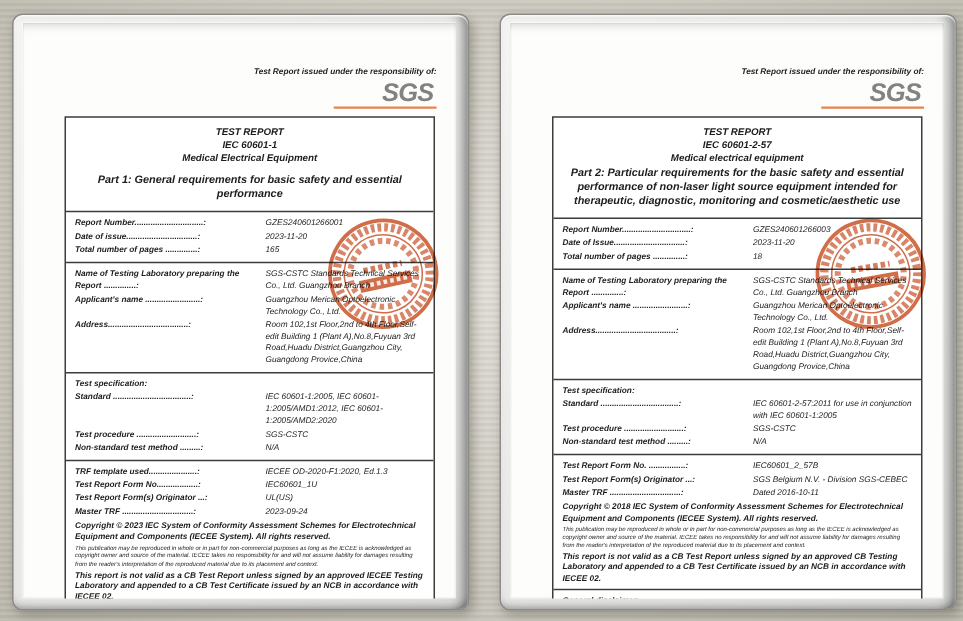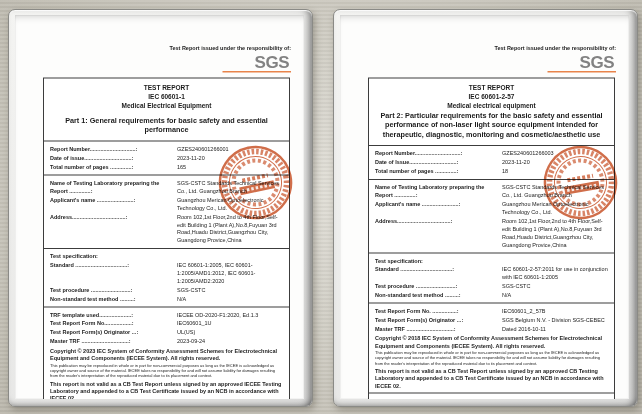--- a/index.html
+++ b/index.html
@@ -15,20 +15,21 @@
   .stage{display:flex;gap:20px;padding:9px 8px;}
   .doc{
     position:relative;width:303px;height:396px;flex:0 0 auto;
     background:linear-gradient(135deg,#f4f4f2,#dededd);
     border:1px solid #8a8a86;border-radius:7px;
     box-shadow:
       inset 0 1px 1px rgba(255,255,255,.9),
       inset -7px 0 9px -5px rgba(0,0,0,.55),
       inset 0 -5px 7px -5px rgba(0,0,0,.4),
       2px 3px 7px rgba(60,55,40,.35);
+    font-style: italic;
   }
   .page{
     position:absolute;left:6px;top:5px;right:8px;bottom:7px;
     background:#fdfdfc;overflow:hidden;
     box-shadow:inset 0 0 0 1px rgba(0,0,0,.04), inset 0 6px 8px -6px rgba(0,0,0,.25);
   }
   .content{width:578px;height:768px;transform:scale(0.5);transform-origin:0 0;position:relative;}
   .issued{margin:30px 26px 0 0;text-align:right;font-size:11px;font-weight:bold;color:#222;}
   .logoRow{display:flex;justify-content:flex-end;margin:4px 26px 0 0;}
   .sgsLogo{

